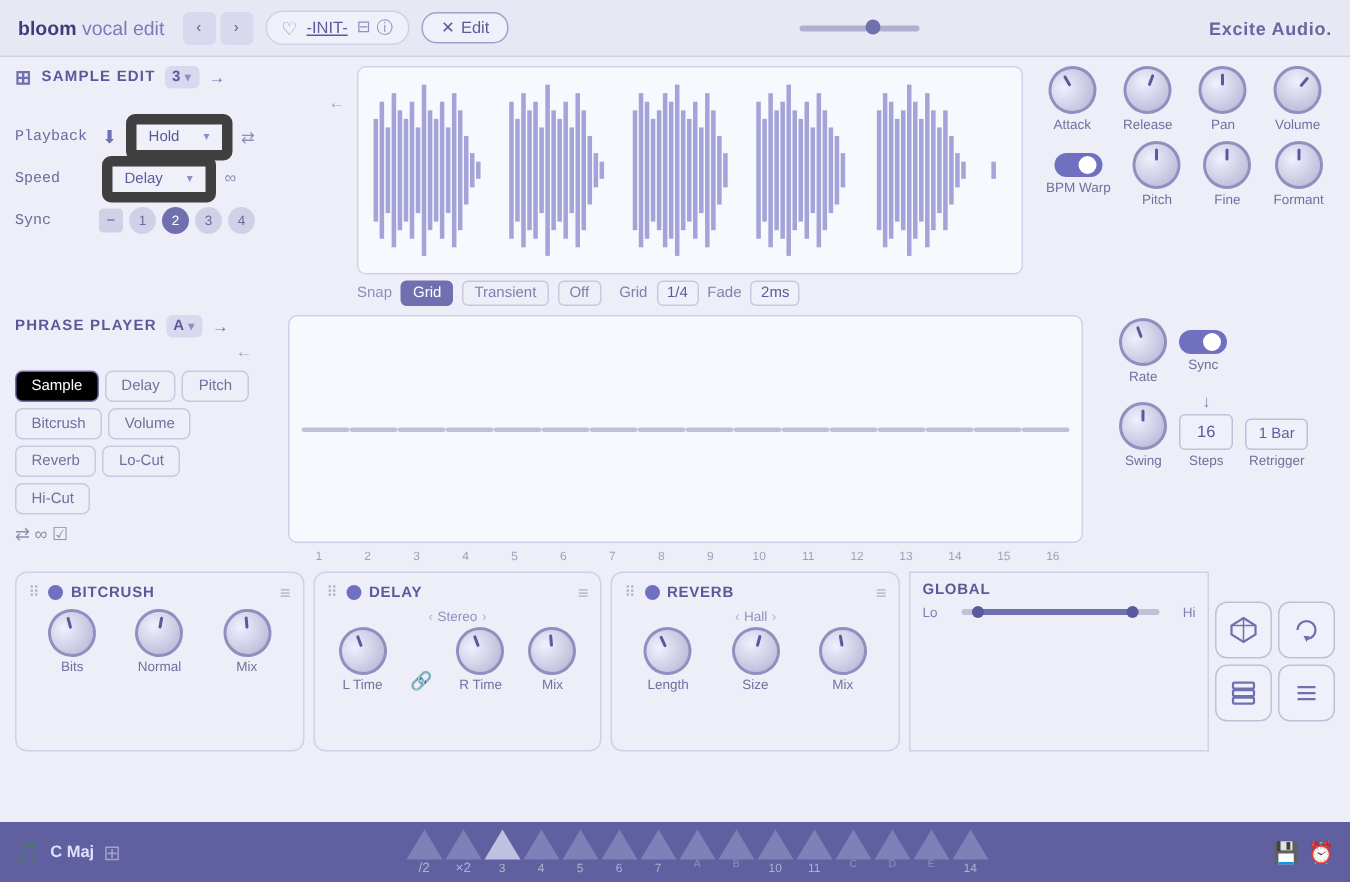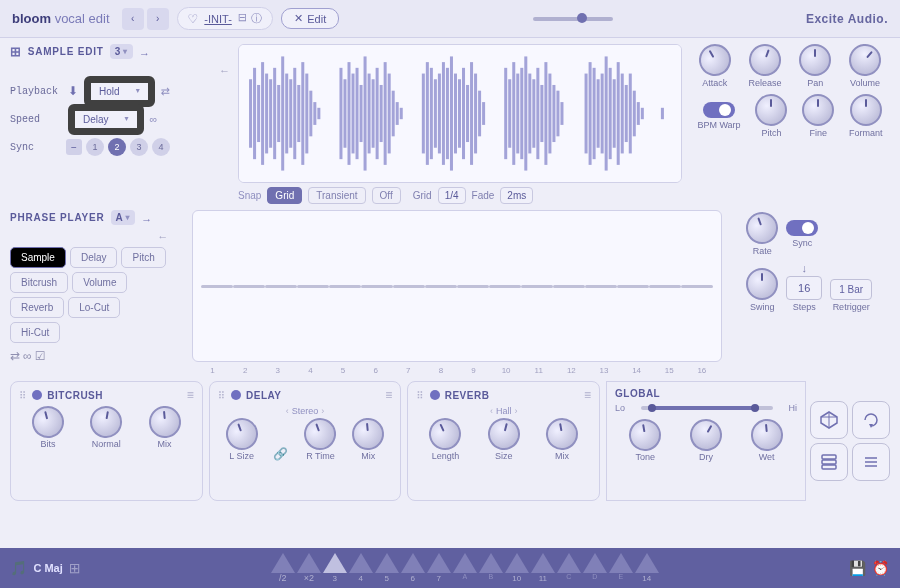--- a/index.html
+++ b/index.html
@@ -757,21 +757,21 @@
         <span class="fx-settings">≡</span>
       </div>
       <div class="fx-sub-row">
         <span class="fx-arr">‹</span>
         <span>Stereo</span>
         <span class="fx-arr">›</span>
       </div>
       <div class="fx-knobs-row">
         <div class="fx-knob-group">
           <div class="knob-fx" style="transform:rotate(-20deg)"></div>
-          <span class="knob-label">L Size</span>
+          <span class="knob-label">L Time</span>
         </div>
         <span class="link-icon">🔗</span>
         <div class="fx-knob-group">
           <div class="knob-fx" style="transform:rotate(-20deg)"></div>
           <span class="knob-label">R Time</span>
         </div>
         <div class="fx-knob-group">
           <div class="knob-fx" style="transform:rotate(-5deg)"></div>
           <span class="knob-label">Mix</span>
         </div>
@@ -810,34 +810,20 @@
       <div class="global-panel">
         <div class="global-title">GLOBAL</div>
         <div class="lo-hi-row">
           <span class="lo-hi-label">Lo</span>
           <div class="lo-hi-slider">
             <div class="lo-hi-fill"></div>
             <div class="lo-hi-dot lo-hi-dot-left"></div>
             <div class="lo-hi-dot lo-hi-dot-right"></div>
           </div>
           <span class="lo-hi-label">Hi</span>
-        </div>
-        <div class="global-knobs">
-          <div class="fx-knob-group">
-            <div class="knob-fx" style="transform:rotate(-10deg)"></div>
-            <span class="knob-label">Tone</span>
-          </div>
-          <div class="fx-knob-group">
-            <div class="knob-fx" style="transform:rotate(30deg)"></div>
-            <span class="knob-label">Dry</span>
-          </div>
-          <div class="fx-knob-group">
-            <div class="knob-fx" style="transform:rotate(-5deg)"></div>
-            <span class="knob-label">Wet</span>
-          </div>
         </div>
       </div>
       <div style="display:flex;flex-direction:column;gap:4px;justify-content:center">
         <div style="display:flex;gap:4px">
           <div class="icon-btn">
             <svg width="20" height="20" viewBox="0 0 20 20" fill="none">
               <polygon points="10,2 18,7 18,13 10,18 2,13 2,7" stroke="#7070b0" stroke-width="1.5" fill="none"></polygon>
               <line x1="10" y1="2" x2="10" y2="18" stroke="#7070b0" stroke-width="1"></line>
               <line x1="2" y1="7" x2="18" y2="7" stroke="#7070b0" stroke-width="1"></line>
             </svg>

